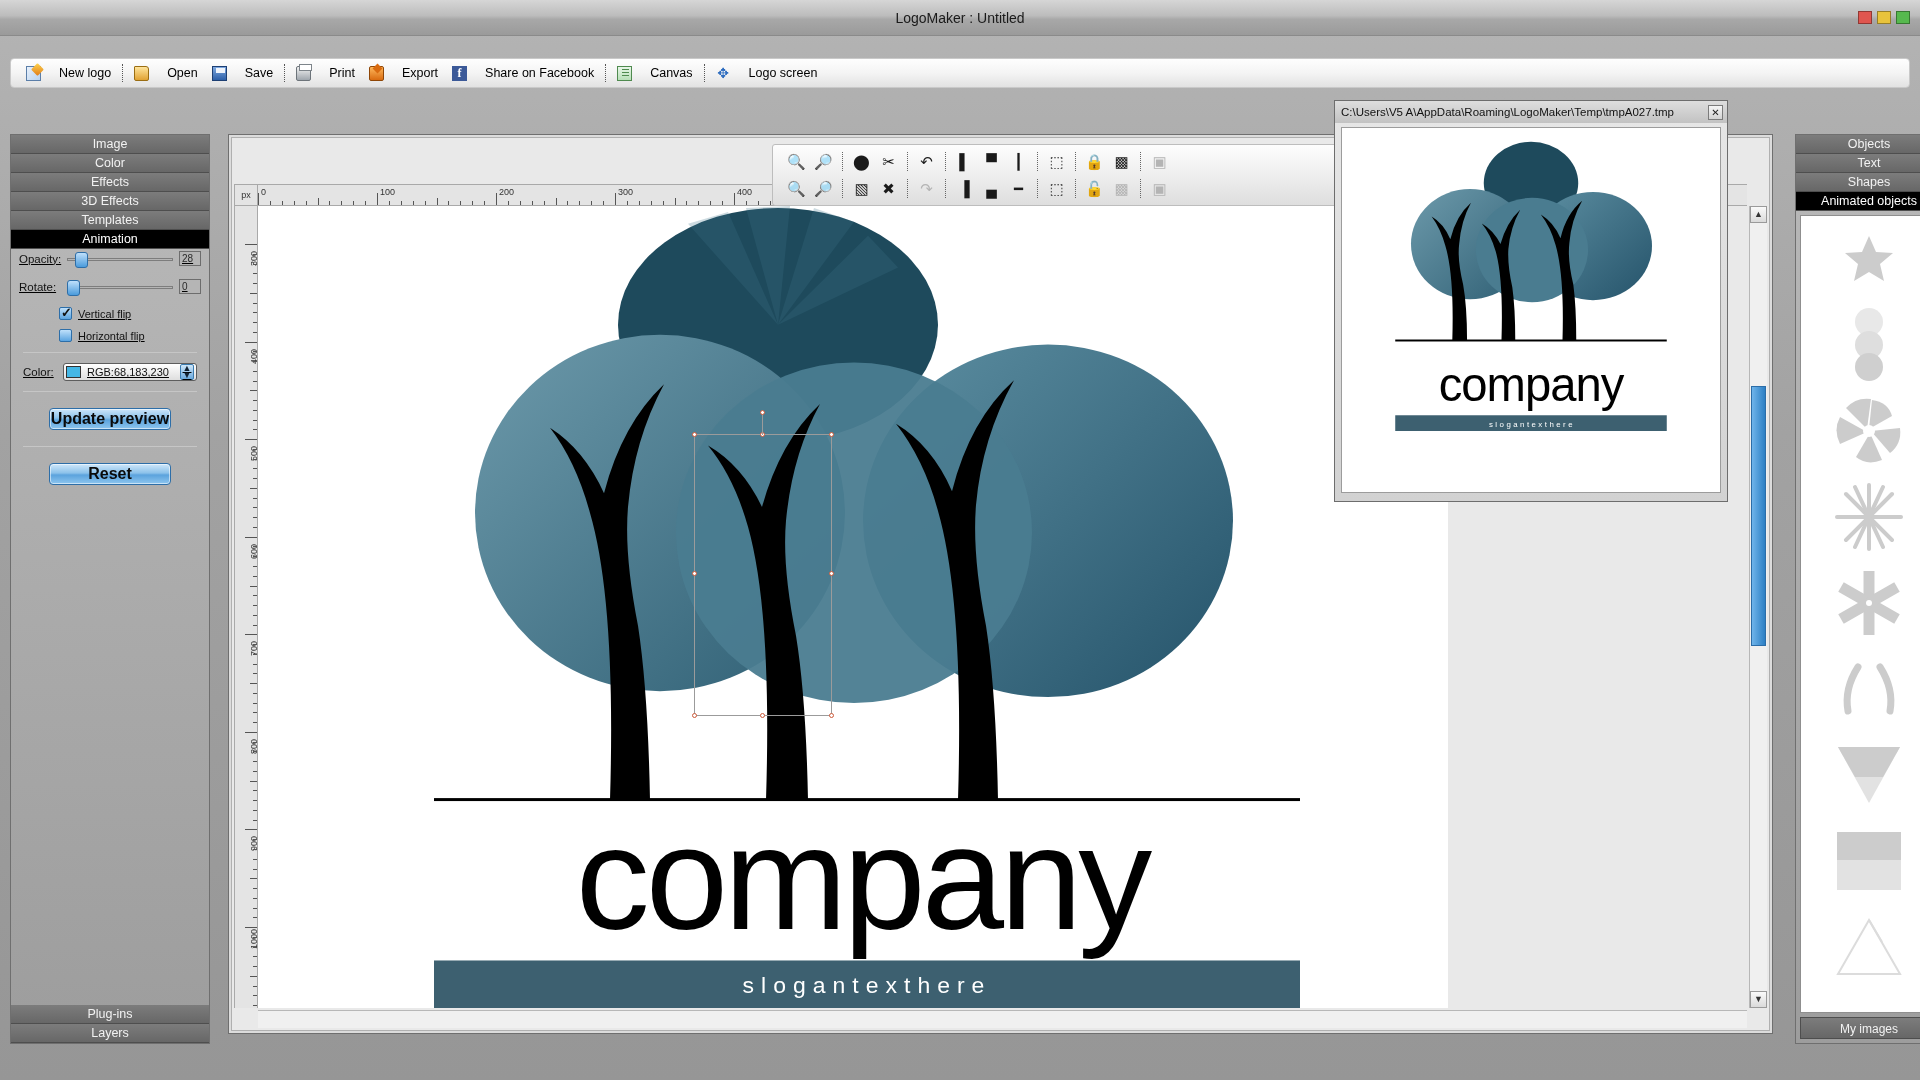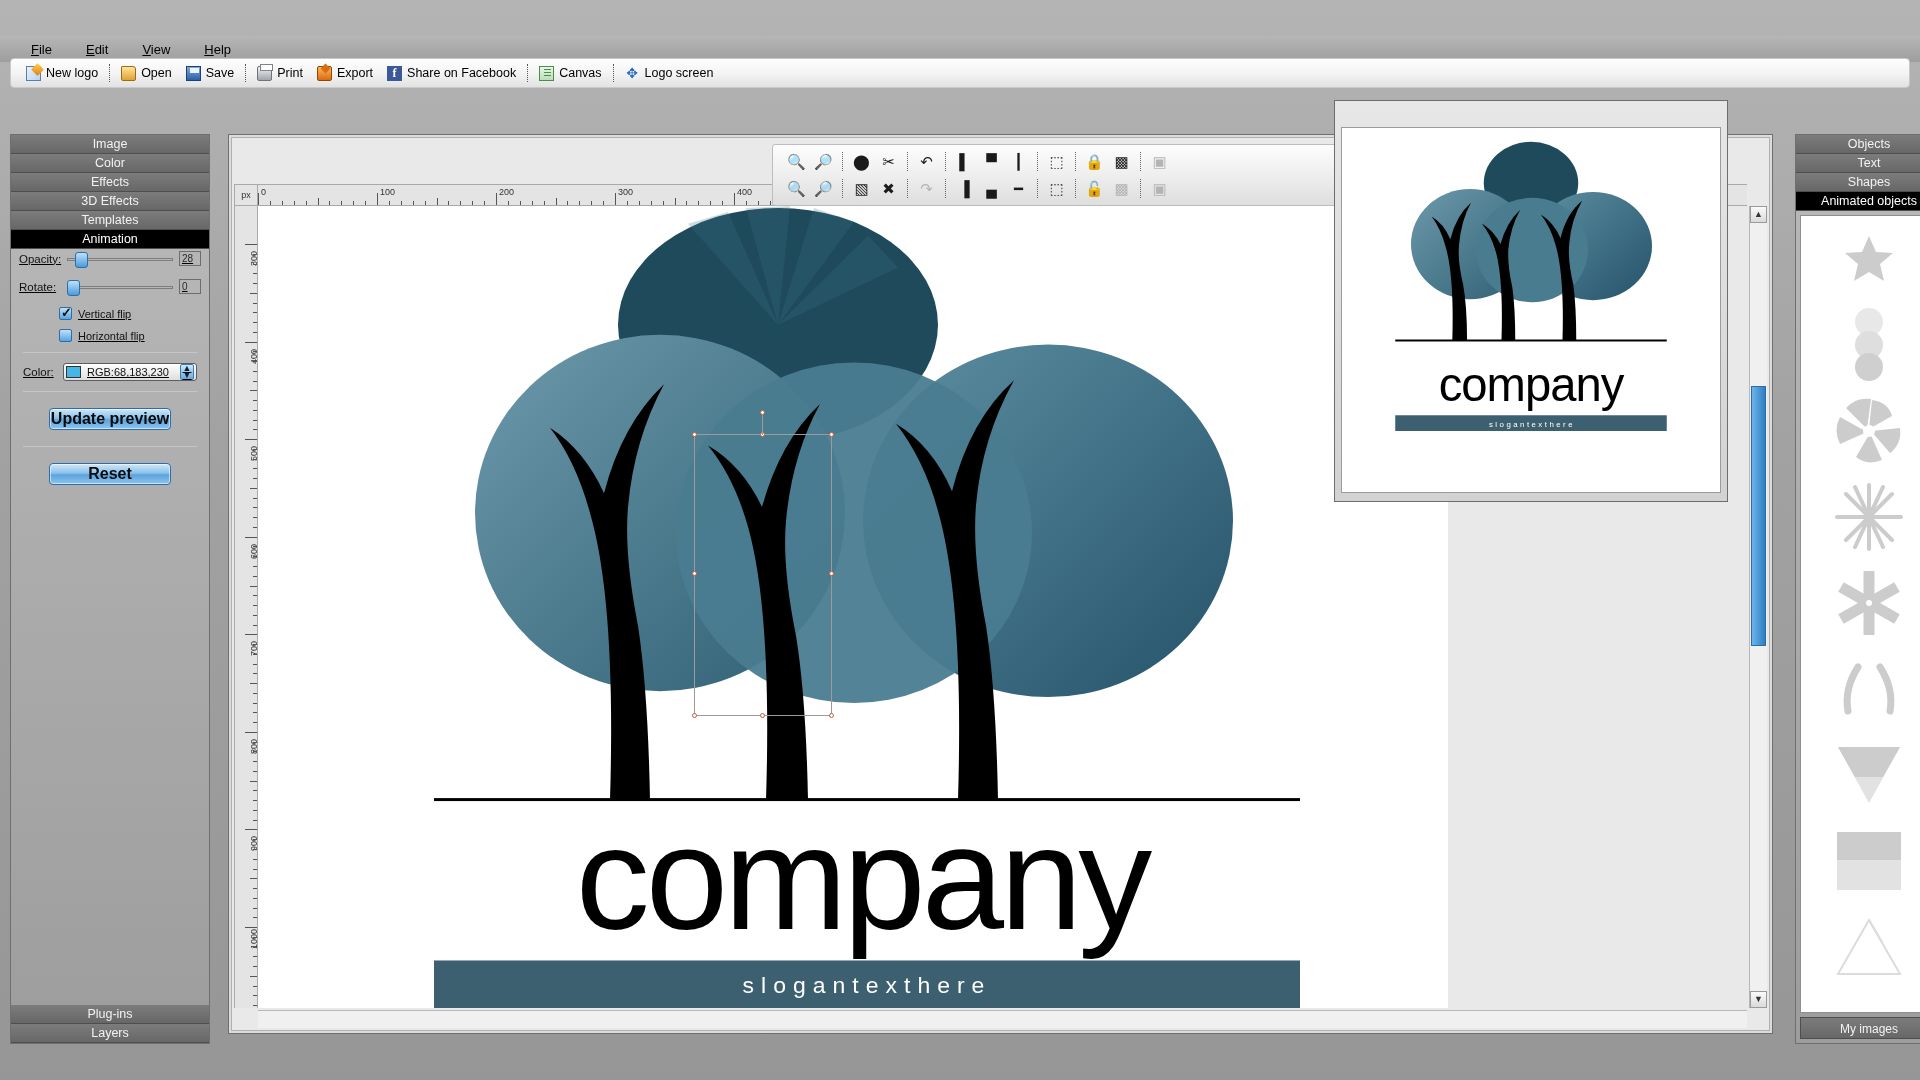--- a/index.html
+++ b/index.html
@@ -41,21 +41,21 @@
   }
   #menubar .mi u { text-decoration: underline; }
 
   
   #toolbar {
     position:absolute; left:10px; top:58px; width:1900px; height:30px;
     background: linear-gradient(180deg,#fefefe 0%,#f4f4f4 50%,#e2e2e2 100%);
     border:1px solid #c9c9c9; border-radius:4px;
     display:flex; align-items:center; padding-left:8px;
   }
-  .tb-item { display:flex; align-items:center; gap:5px; padding:2px 7px; font-size:12.5px; color:#000; white-space:nowrap; }
+  .tb-item { display:flex; align-items:center; gap:18px; padding:2px 7px; font-size:12.5px; color:#000; white-space:nowrap; }
   .tb-sep { width:1px; height:18px; border-left:1px dotted #555; margin:0 4px; }
   .ti { width:15px; height:15px; display:inline-block; position:relative; }
 
   
   .ic-newlogo { background:linear-gradient(135deg,#e9f1fb,#b9d3ef); border:1px solid #5b7ea8; }
   .ic-newlogo::after{content:"";position:absolute;right:-2px;top:-2px;width:9px;height:9px;
     background:linear-gradient(135deg,#ffd34d,#e07d1a);transform:rotate(45deg);border-radius:1px;}
   .ic-open { background:linear-gradient(180deg,#ffe49a,#e0a233); border:1px solid #9a6d12; border-radius:1px 3px 2px 2px; }
   .ic-save { background:linear-gradient(180deg,#7ea9e0,#2c5fa8); border:1px solid #1d3f73; }
   .ic-save::after{content:"";position:absolute;left:3px;top:1px;width:9px;height:5px;background:#eef3fb;}
@@ -212,27 +212,29 @@
     line-height:22px; text-align:center; font-size:12px; color:#f2f2f2;
     background:linear-gradient(180deg,#7c7c7c,#676767); border:1px solid #4e4e4e; }
 
   .gfill { fill:#cccccc; }
 </style>
 </head>
 <body>
 
 <div id="app">
 
-
-  <div id="menubar">
-    <div class="mi"><u>F</u><span>ile</span></div>
-    <div class="mi"><u>E</u>dit</div>
-    <div class="mi"><u>V</u>iew</div>
-    <div class="mi"><u>H</u>elp</div>
+  <div id="titlebar">
+    <div class="ttl">LogoMaker : Untitled</div>
+    <div id="wbtns">
+      <span style="background:#e0564f"></span>
+      <span style="background:#e8c33c"></span>
+      <span style="background:#56b94e"></span>
+    </div>
   </div>
+
 
   <div id="toolbar">
     <div class="tb-item">
       <span class="ti ic-newlogo"></span>
       <span>New logo</span>
     </div>
     <div class="tb-sep"></div>
     <div class="tb-item">
       <span class="ti ic-open"></span>
       <span>Open</span>
@@ -651,20 +653,24 @@
         <div class="arrw">▲</div>
         <div class="thumb"></div>
         <div class="arrw" style="position:absolute;bottom:0;left:0;right:0">▼</div>
       </div>
       <div class="sbh"></div>
 
     </div>
   </div>
 
   <div id="preview">
+    <div id="pvTitle">
+      <span>C:\Users\V5 A\AppData\Roaming\LogoMaker\Temp\tmpA027.tmp</span>
+      <span id="pvClose">✕</span>
+    </div>
     <div id="pvBody">
       <svg viewBox="0 0 380 370" width="100%" height="100%">
         <defs>
           <linearGradient id="pg1" x1="0" y1="0" x2="1" y2="1">
             <stop offset="0%" stop-color="#6d9aab"></stop>
               <stop offset="100%" stop-color="#2f5f74"></stop>
           </linearGradient>
           <linearGradient id="pg2" x1="0" y1="0" x2="1" y2="1">
             <stop offset="0%" stop-color="#5d8fa2"></stop>
               <stop offset="100%" stop-color="#25536a"></stop>

